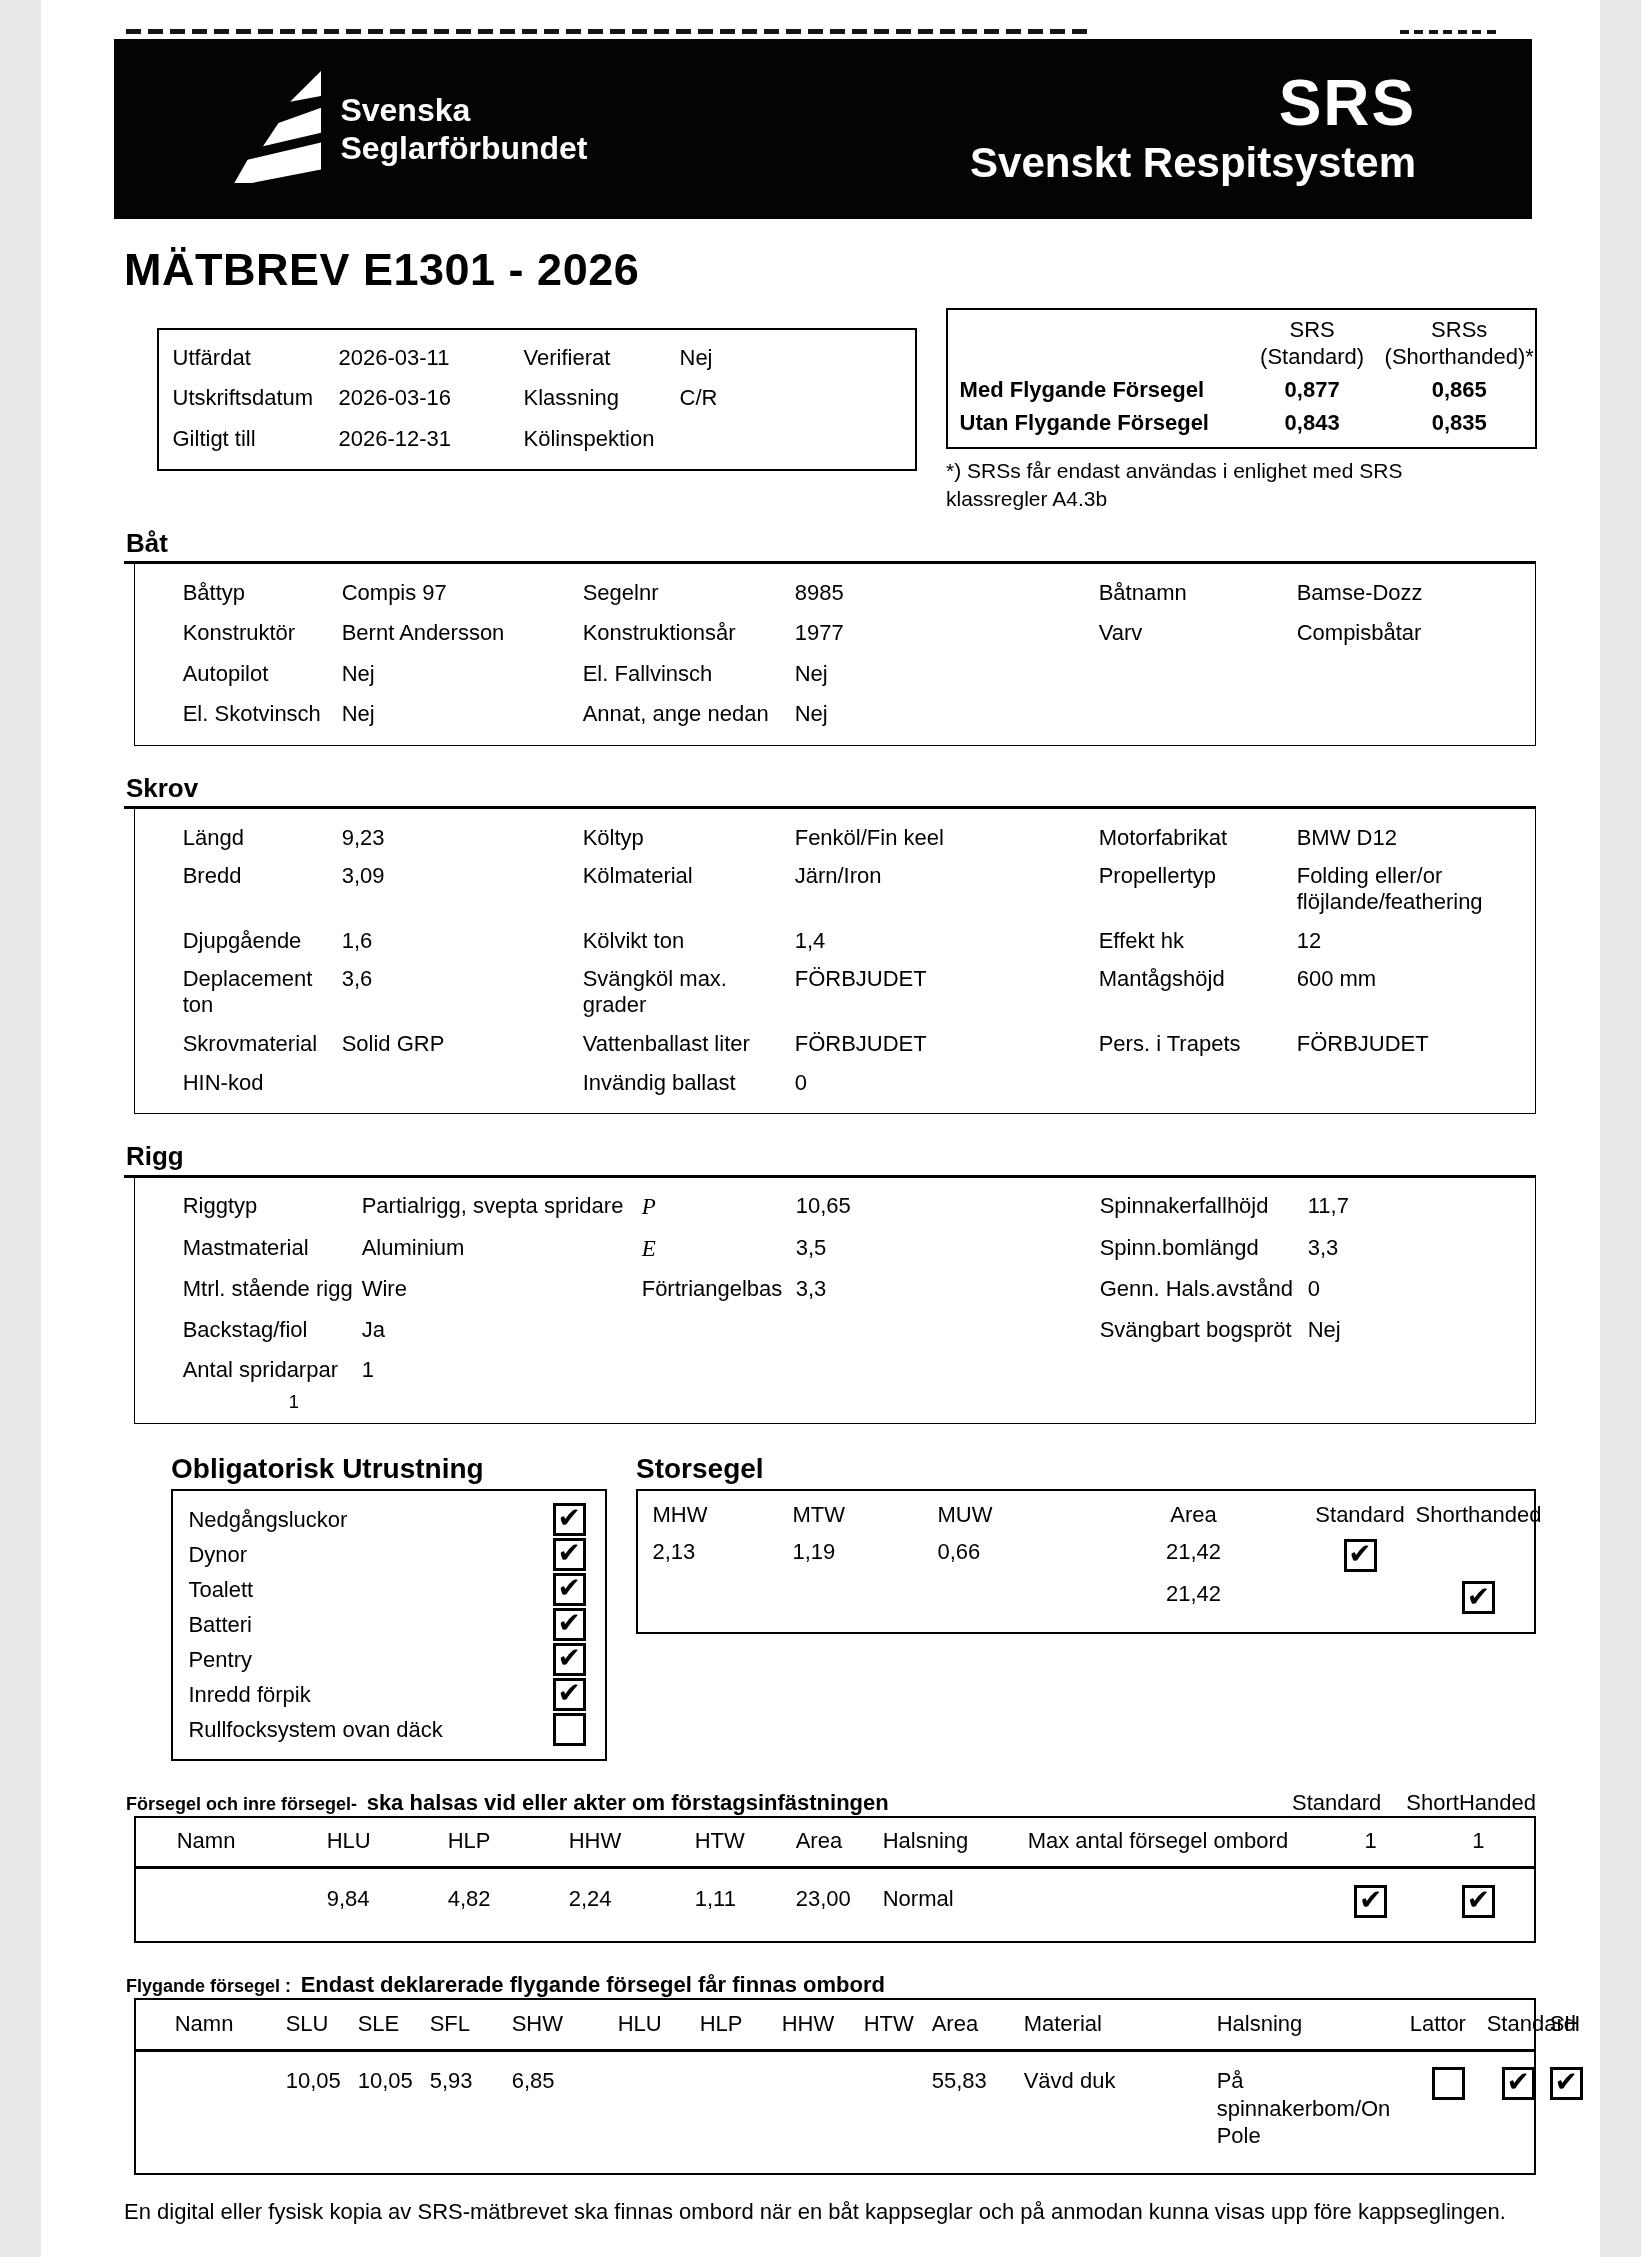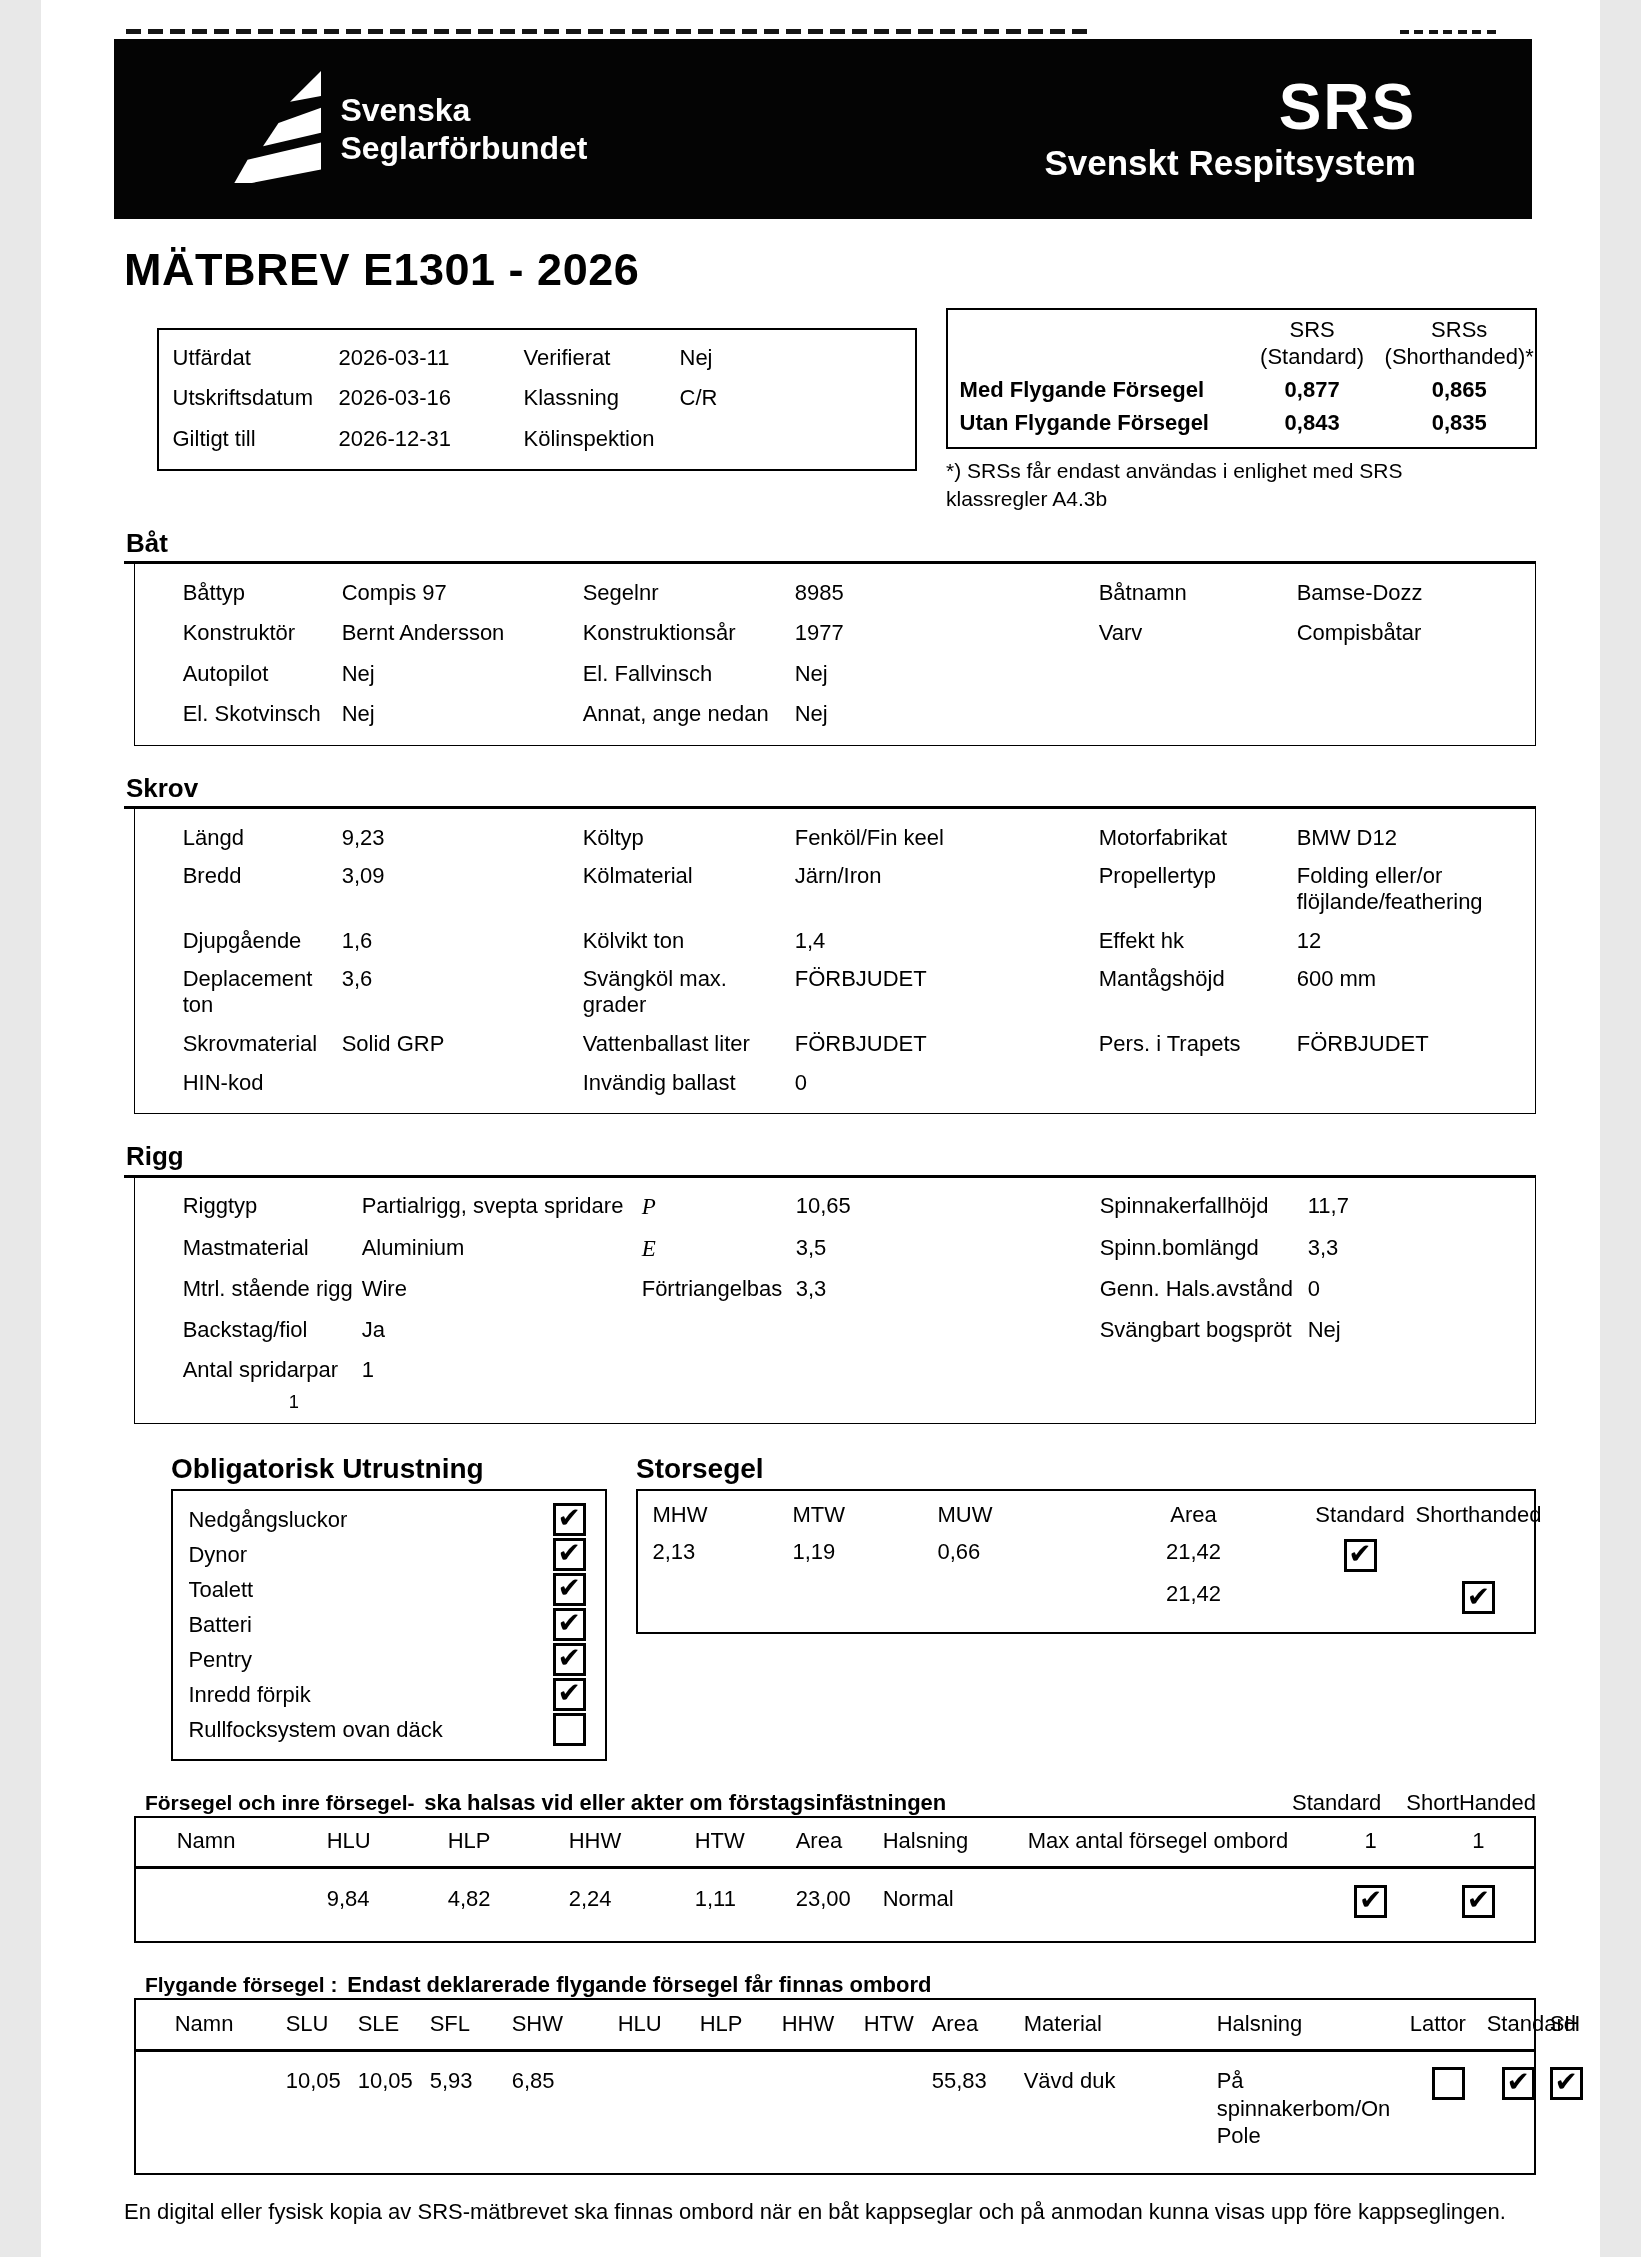--- a/index.html
+++ b/index.html
@@ -15,21 +15,21 @@
   .scan-strip2 { position:absolute; top:30px; left:1359px; width:97px;  height:3.9px;
                  background:repeating-linear-gradient(90deg,#151515 0 8.7px,transparent 8.7px 14.5px); }
 
   
   .banner { margin:39px 68px 0 73px; height:180px; background:#040404;
             display:flex; align-items:center; }
   .logo { margin-left:118px; flex:0 0 auto; }
   .org  { margin-left:15.4px; color:#fff; font-weight:bold; font-size:32px; line-height:1.2; }
   .srs-wrap { margin-left:auto; margin-right:116px; text-align:right; color:#fff; }
   .srs-big { font-size:64px; font-weight:bold; letter-spacing:1.9px; line-height:1; }
-  .srs-sub { font-size:35px; font-weight:bold; margin-top:3.9px; }
+  .srs-sub { font-size:42px; font-weight:bold; margin-top:3.9px; }
 
   
   .doc-title { margin:25px 0 11.6px 83px; font-size:45px; font-weight:bold; letter-spacing:0.5px; }
 
   
   .top-row { display:flex; justify-content:space-between; align-items:flex-start;
              margin:0 63px 0 116px; height:193px; }
   .issue-box { width:760px; border:2.9px solid #000; display:grid;
                grid-template-columns:166px 185px 156px 1fr;
                padding:15.4px 7.7px 17.4px 13.5px; row-gap:14.5px;margin-top:20px; }
@@ -70,21 +70,21 @@
   .equip-row { display:flex; justify-content:space-between; align-items:center; min-height:35px; }
   .stor-box { border:2.9px solid #000; display:grid;
               grid-template-columns:140px 145px 145px 222px 111px 1fr;
               padding:11.6px 7.7px 17.4px 14.5px; row-gap:9.7px; align-items:start; }
   .stor-box .c { text-align:center; }
   .stor-box span { min-height:27px; }
 
   
   .tbl-sec { margin:29px 64px 0 83px; }
   .tbl-title { display:flex; align-items:baseline; padding-left:1.9px; }
-  .tbl-title .main { font-size:21px; font-weight:bold;margin-left:19px; }
+  .tbl-title .main { font-size:18px; font-weight:bold; }
   .tbl-title .note { font-size:22px; font-weight:bold; margin-left:9.7px; }
   .tbl-title .right { margin-left:auto; display:flex; gap:25px; font-size:22px; font-weight:normal; }
   .tbl { border:2.9px solid #000; margin-left:9.7px; }
   .tbl-row { display:grid; align-items:start; }
   .grid-fors { grid-template-columns:150px 121px 121px 126px 101px 87px 145px 285px 116px 1fr;
                padding:9.7px 5.8px 11.6px 41px; }
   .grid-flyg { grid-template-columns:111px 72px 72px 82px 106px 82px 82px 82px 68px 92px 193px 193px 77px 63px 1fr;
                padding:9.7px 5.8px 11.6px 39px; }
   .tbl-head { border-bottom:3.9px solid #000; }
   .tbl-body { padding-top:15.4px; padding-bottom:23px; }

